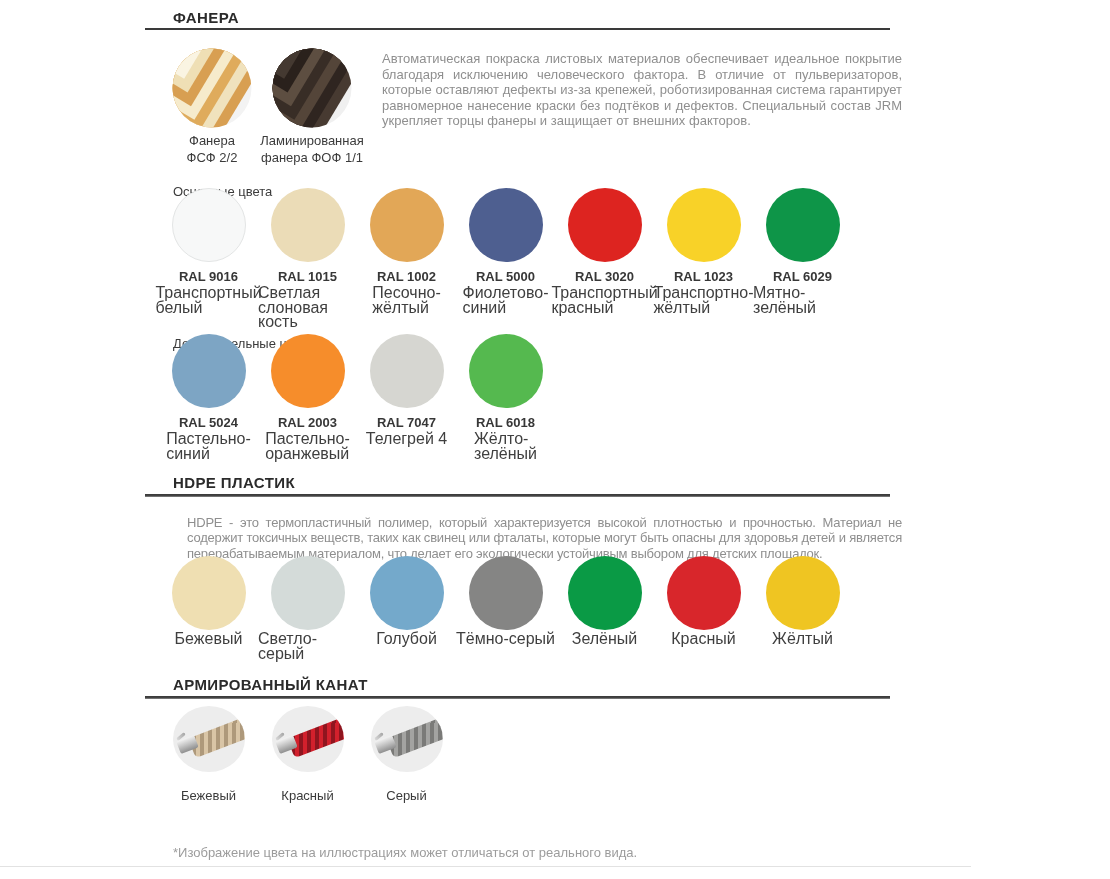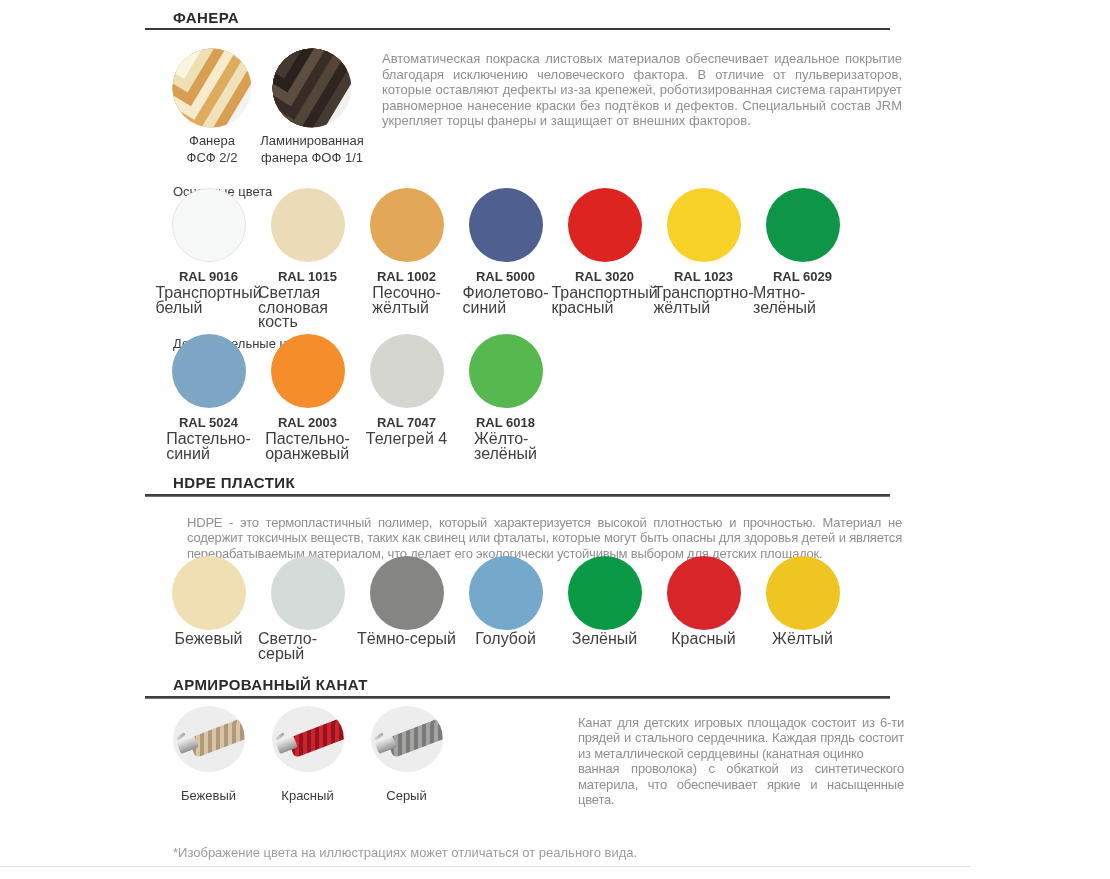--- a/index.html
+++ b/index.html
@@ -191,26 +191,26 @@
   <div class="swatch-row" style="top:556px" id="row-hdpe">
       <div class="swatch">
         <div class="dot" style="background: rgb(239, 223, 178);"></div>
         <div class="cname">Бежевый</div>
       </div>
       <div class="swatch">
         <div class="dot" style="background: rgb(212, 219, 217);"></div>
         <div class="cname">Светло-серый</div>
       </div>
       <div class="swatch">
+        <div class="dot" style="background: rgb(116, 169, 203);"></div>
+        <div class="cname">Голубой</div>
+      </div>
+      <div class="swatch">
         <div class="dot" style="background: rgb(133, 133, 132);"></div>
         <div class="cname">Тёмно-серый</div>
-      </div>
-      <div class="swatch">
-        <div class="dot" style="background: rgb(116, 169, 203);"></div>
-        <div class="cname">Голубой</div>
       </div>
       <div class="swatch">
         <div class="dot" style="background: rgb(10, 154, 69);"></div>
         <div class="cname">Зелёный</div>
       </div>
       <div class="swatch">
         <div class="dot" style="background: rgb(216, 38, 43);"></div>
         <div class="cname">Красный</div>
       </div>
       <div class="swatch">
@@ -242,19 +242,17 @@
       <div class="rope-item">
         <div class="rope-thumb" style="--r1: #A3A3A1; --r2: #7A7A78;">
           <div class="rope-body"></div>
           <div class="rope-wire"></div>
           <div class="rope-core"></div>
         </div>
         <div class="rope-label">Серый</div>
       </div>
     </div>
 
-  <p class="para cond" style="left:566px; top:703px; width:326px; white-space:pre-line;">Канат для детских игровых площадок состоит из 6-ти прядей и стального сердечника. Каждая прядь состоит из металлической сердцевины (канатная оцинко
-ванная проволока) с обкаткой из синтетического материла, что обеспечивает яркие и насыщенные цвета.</p>
 
   <div class="footnote">*Изображение цвета на иллюстрациях может отличаться от реального вида.</div>
   <div class="bottom-line"></div>
 
 </div>
 
 </body></html>

